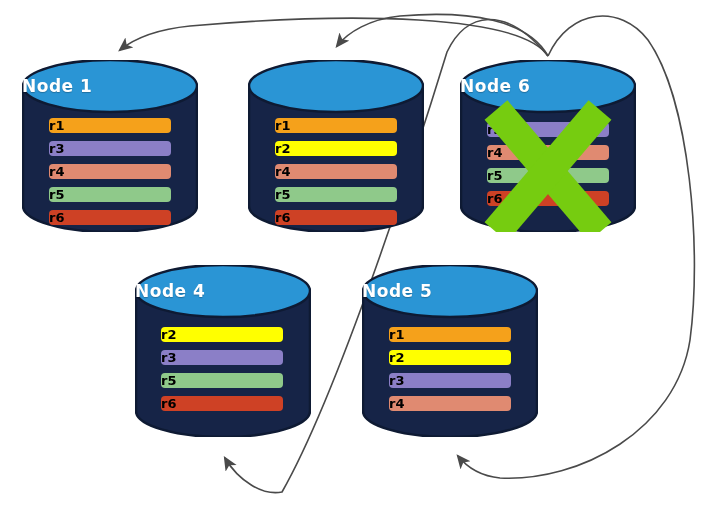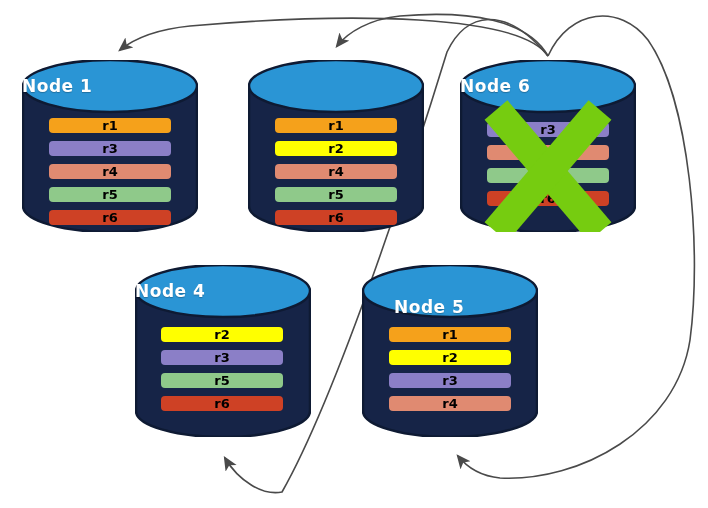--- a/index.html
+++ b/index.html
@@ -48,21 +48,21 @@
   }
   .bars {
     position: absolute;
     left: 0;
     width: 100%;
   }
   .bar {
     position: relative;
     margin: 0 auto;
     border-radius: 4px;
-    text-align: center;
+    text-align: left;
     font-weight: bold;
     font-size: 13px;
     color: #000000;
     line-height: 15px;
     height: 15px;
     font-family: "DejaVu Sans", sans-serif;
   }
   .x-mark {
     position: absolute;
     pointer-events: none;
@@ -145,21 +145,21 @@
           <div class="bar" style="background: rgb(139, 127, 199); width: 122px; margin-top: 8px;">r3</div>
           <div class="bar" style="background: rgb(143, 201, 138); width: 122px; margin-top: 8px;">r5</div>
           <div class="bar" style="background: rgb(206, 65, 37); width: 122px; margin-top: 8px;">r6</div>
         </div>
       </div>
       <div class="node" style="left: 362px; top: 265px; width: 176px; height: 172px;">
         <svg class="node-svg" width="176" height="172" viewBox="0 0 176 172">
           <path d="M 1 26 L 1 146 A 87 26 0 0 0 175 146 L 175 26 Z" fill="#162447" stroke="#0E1A33" stroke-width="2.5"></path>
           <ellipse cx="88" cy="26" rx="87" ry="26" fill="#2A95D5" stroke="#0E1A33" stroke-width="2.5"></ellipse>
         </svg>
-        <div class="node-title" style="top: 32px; padding-left: 32px;">Node  5</div>
+        <div class="node-title" style="top: 16px;">Node  5</div>
         <div class="bars" style="top: 62px;">
           <div class="bar" style="background: rgb(245, 161, 27); width: 122px; margin-top: 0px;">r1</div>
           <div class="bar" style="background: rgb(255, 255, 0); width: 122px; margin-top: 8px;">r2</div>
           <div class="bar" style="background: rgb(139, 127, 199); width: 122px; margin-top: 8px;">r3</div>
           <div class="bar" style="background: rgb(224, 138, 113); width: 122px; margin-top: 8px;">r4</div>
         </div>
       </div>
     </div>
 
 </div>

